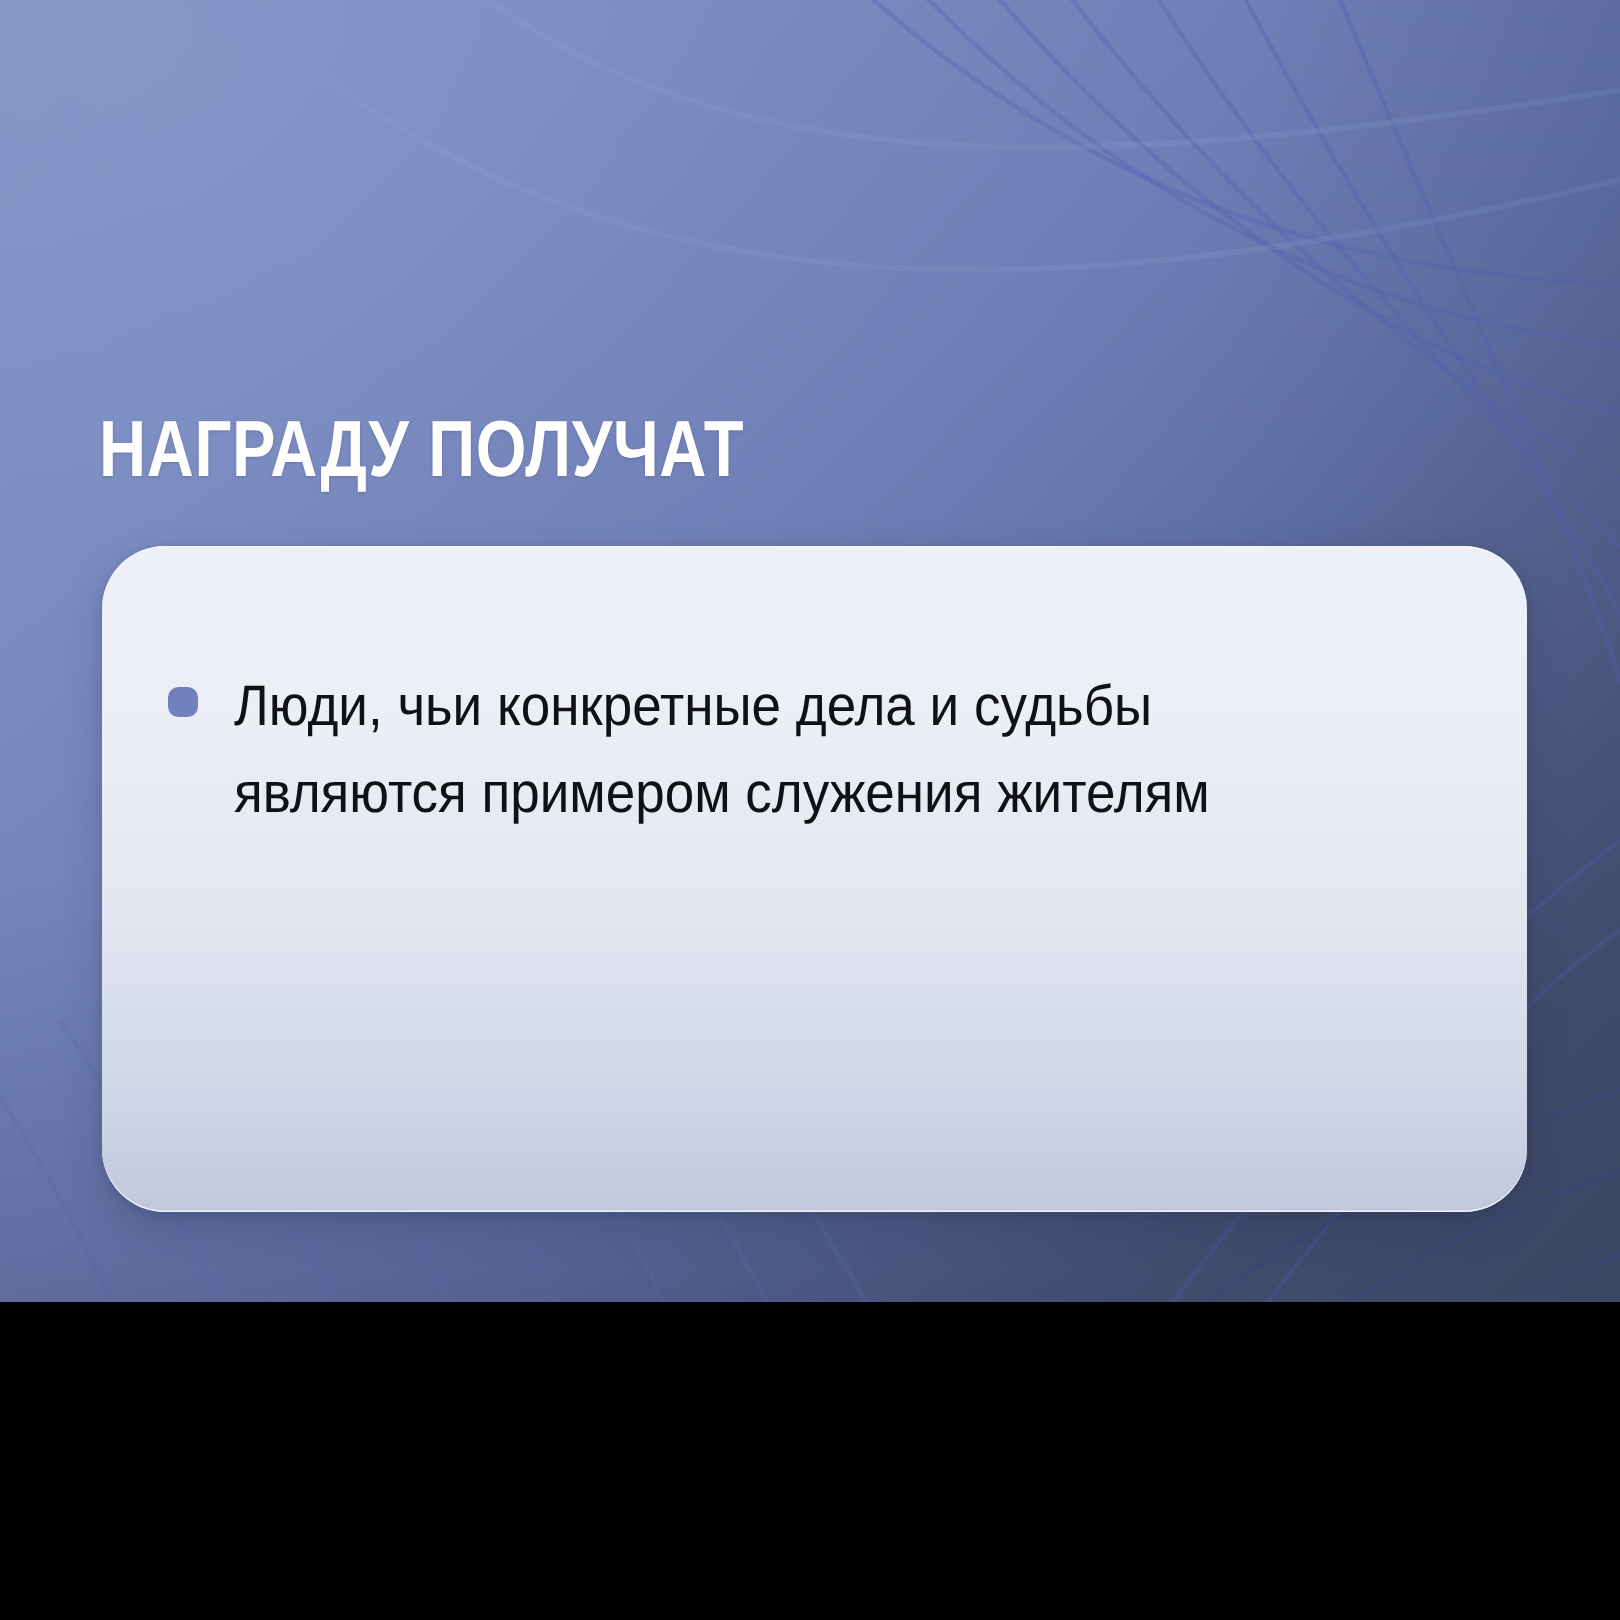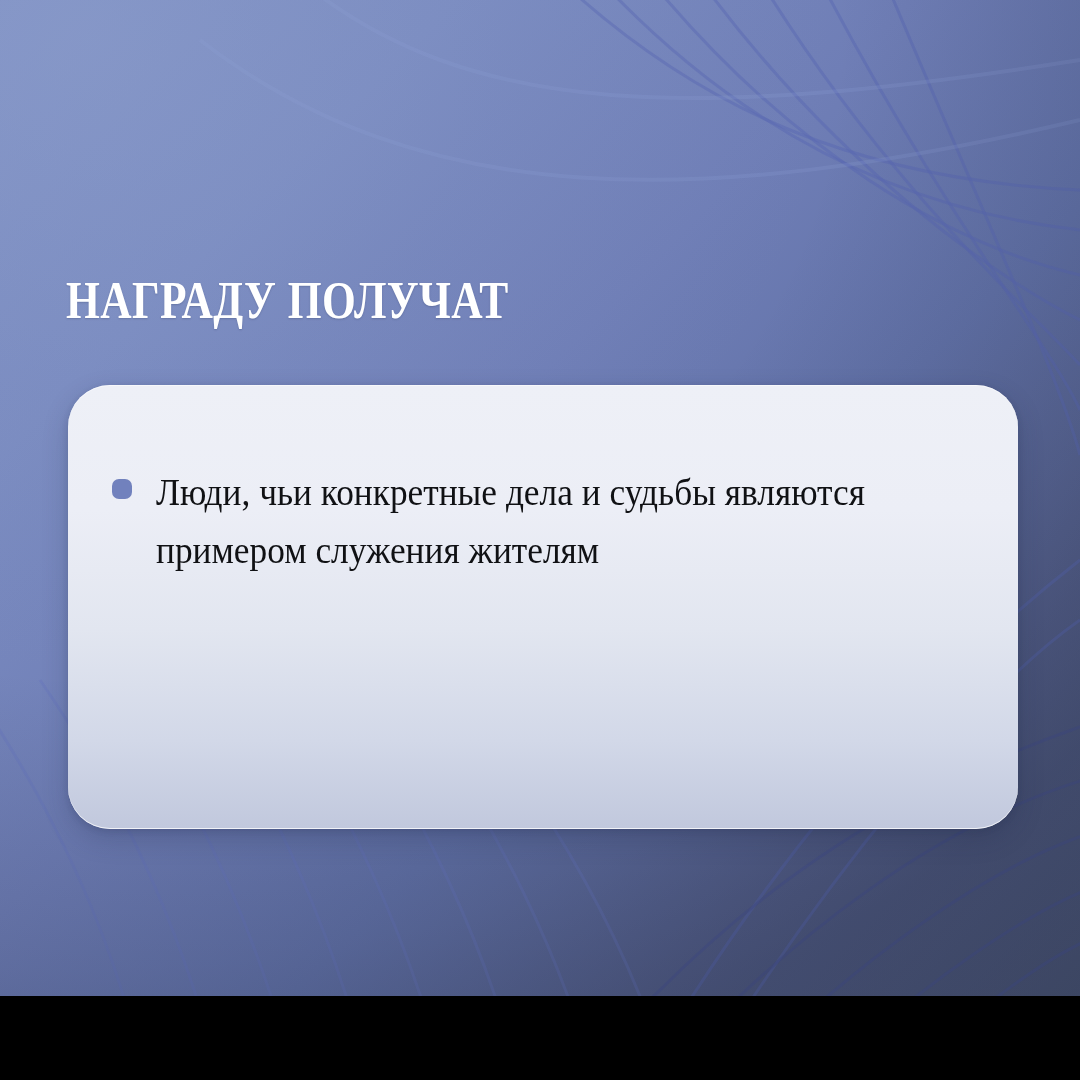--- a/index.html
+++ b/index.html
@@ -4,23 +4,23 @@
 <style>
   html, body {
     margin: 0;
     padding: 0;
     background: #000;
   }
 
   #slide {
     position: relative;
     width: 1080px;
-    height: 996px;
+    height: 868px;
     overflow: hidden;
-    font-family: Liberation Serif, serif;
+    font-family: Liberation Sans, sans-serif;
     background: linear-gradient(135deg,
                 #8091c4 0%,
                 #7a8bc0 22%,
                 #6f7eb6 44%,
                 #6272a8 62%,
                 #56618c 80%,
                 #4c5776 100%);
   }
 
   
@@ -64,21 +64,21 @@
     transform: scaleX(0.82);
     transform-origin: left center;
     white-space: nowrap;
     text-shadow: 0 1px 2px rgba(40,52,88,0.25);
   }
 
   
   .card {
     position: absolute;
     left: 68px;
-    top: 385px;
+    top: 364px;
     width: 950px;
     height: 444px;
     border-radius: 42px;
     background: linear-gradient(180deg,
                 #eef0f7 0%,
                 #eceef6 28%,
                 #e2e6f0 55%,
                 #d2d8e8 80%,
                 #c1c8dd 100%);
     box-shadow: 0 10px 26px rgba(33,42,72,0.22),

